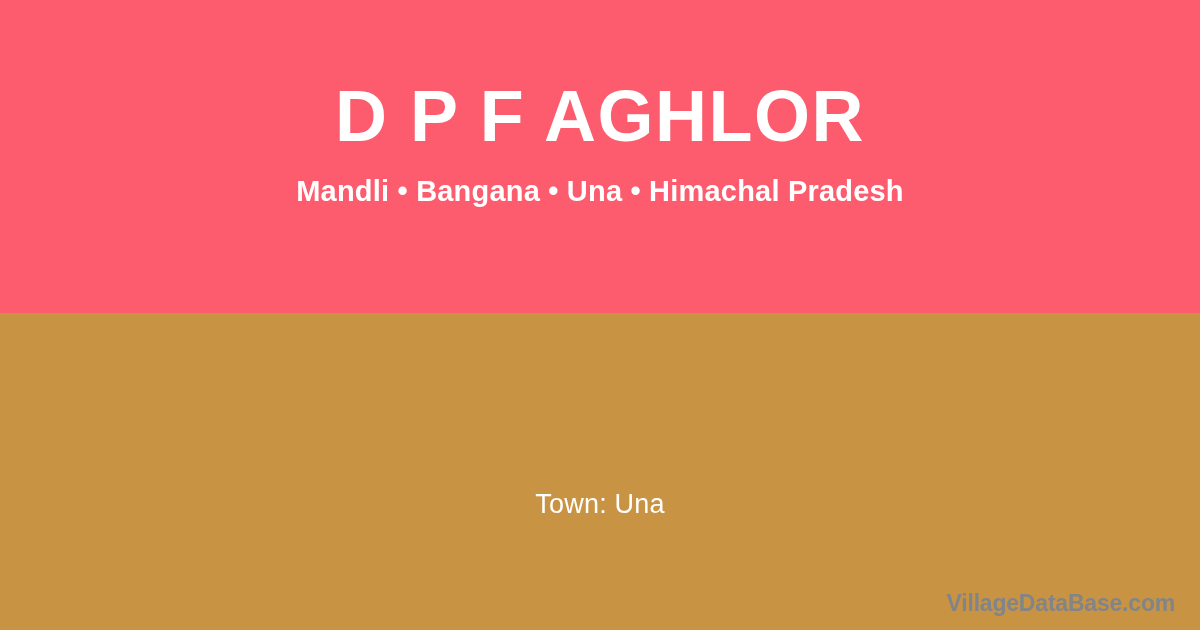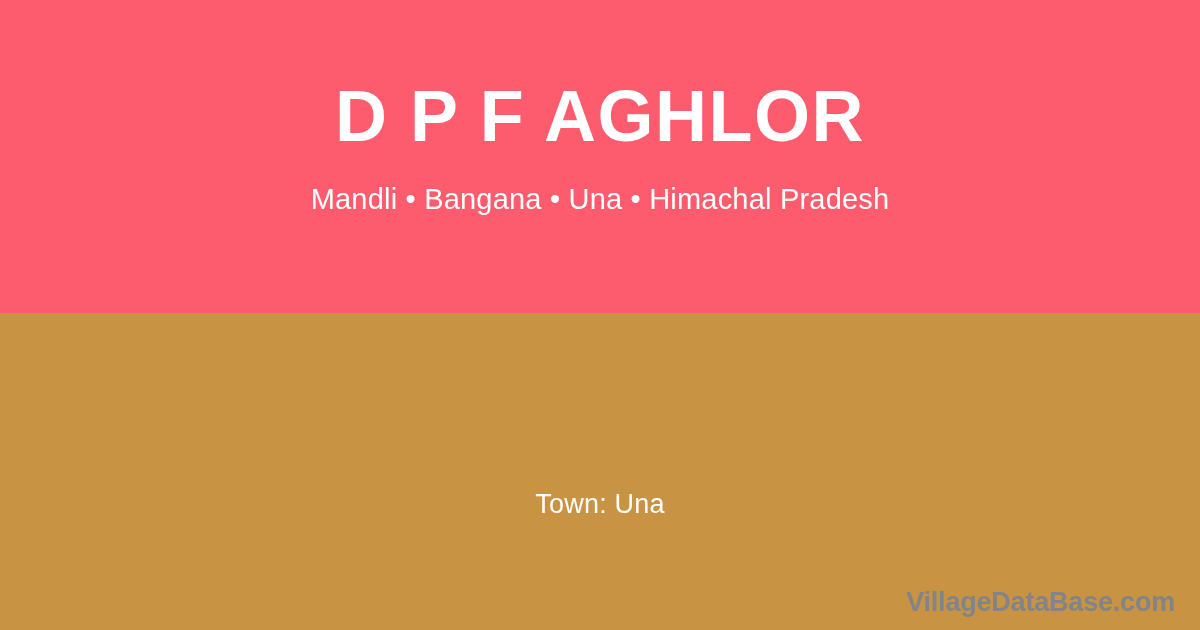--- a/index.html
+++ b/index.html
@@ -47,28 +47,28 @@
     box-sizing: border-box;
   }
 
   #village-title {
     font-size: 72px;
     font-weight: bold;
     color: #ffffff;
     letter-spacing: 1.5px;
     line-height: 1.04;
     text-align: center;
-    margin: 16px;
+    margin: 8px;
     white-space: nowrap;
   }
 
   #location-breadcrumb {
     margin-top: 14px;
     font-size: 29px;
-    font-weight: 400;
+    font-weight: 700;
     color: #ffffff;
     letter-spacing: 0.2px;
     line-height: 1.1;
     text-align: center;
     white-space: nowrap;
   }
 
   
   #body-band {
     position: absolute;
@@ -89,21 +89,21 @@
     font-weight: 400;
     color: #ffffff;
     letter-spacing: 0.2px;
     line-height: 1.2;
   }
 
   #site-watermark {
     position: absolute;
     right: 25px;
     bottom: 12px;
-    font-size: 27px;
+    font-size: 23px;
     font-weight: bold;
     letter-spacing: -0.2px;
     color: #7b8390;
     opacity: 0.92;
     line-height: 1.2;
     white-space: nowrap;
     text-align: right;
   }
 </style>
 </head>

